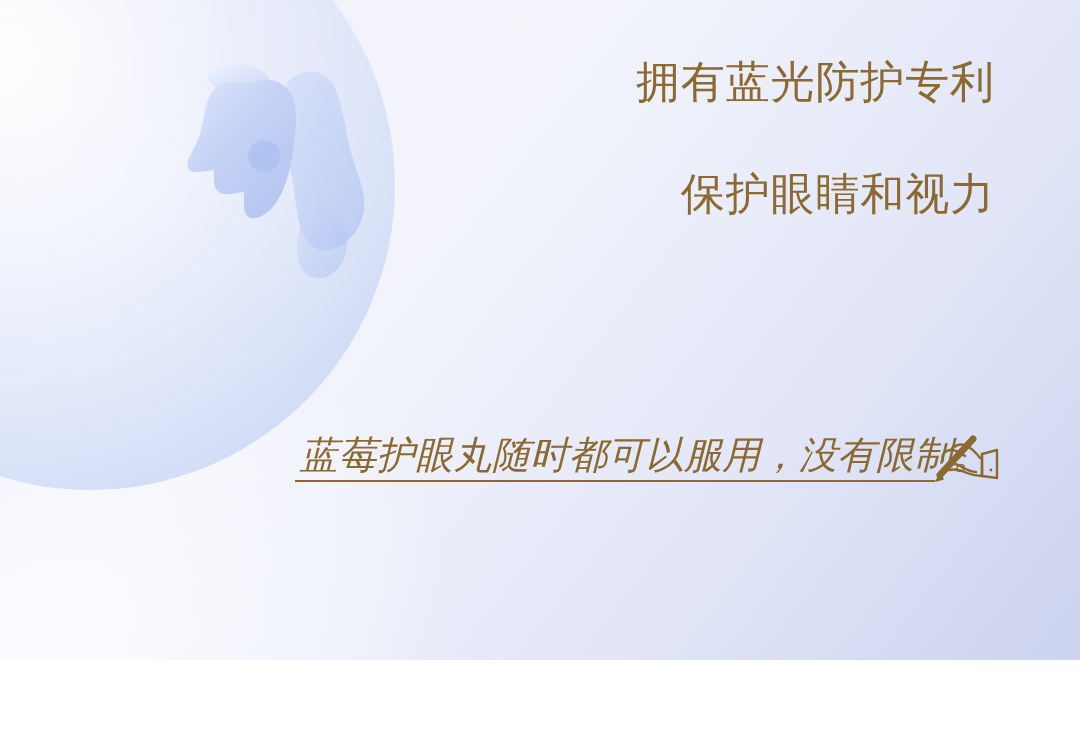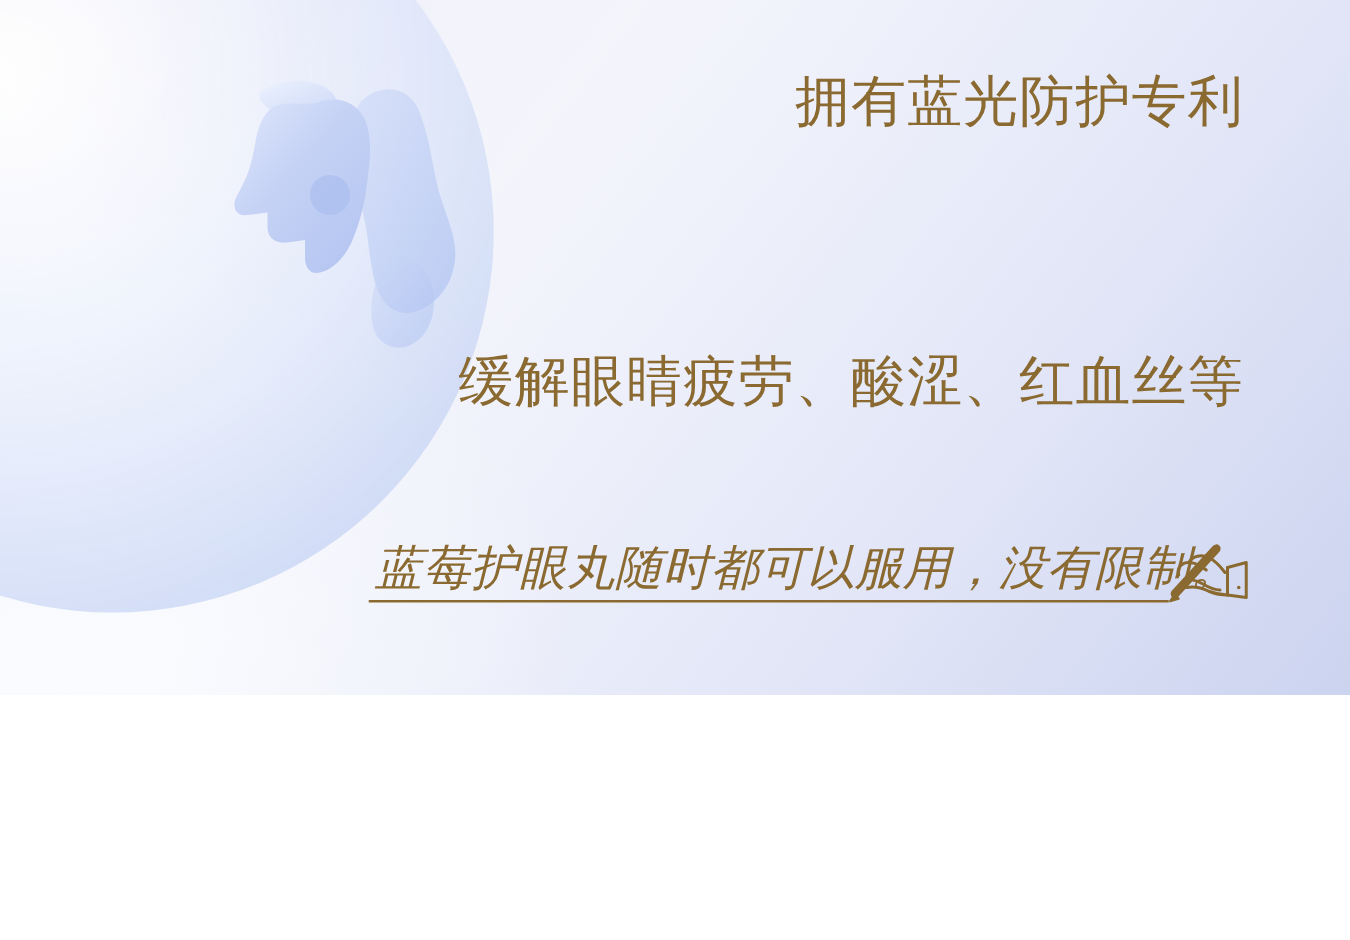--- a/index.html
+++ b/index.html
@@ -4,21 +4,21 @@
 <title>Blueberry Eye Care Promo Banner</title>
 <style>
   html, body {
     margin: 0;
     padding: 0;
     background: #ffffff;
   }
   #banner {
     position: relative;
     width: 1080px;
-    height: 556px;
+    height: 660px;
     overflow: hidden;
     font-family: "Liberation Sans", "DejaVu Sans", sans-serif;
     
     background:
       radial-gradient(ellipse 520px 360px at 4% 2%, rgba(231,219,236,0.85) 0%, rgba(231,219,236,0.0) 62%),
       radial-gradient(ellipse 620px 520px at 6% 96%, rgba(250,252,255,0.95) 0%, rgba(250,252,255,0.0) 65%),
       linear-gradient(128deg,
         #eef0fa 0%,
         #f2f3fb 18%,
         #f4f5fb 34%,
@@ -176,22 +176,22 @@
 
         <circle cx="78" cy="104" r="16" fill="#aabeef" opacity="0.72"></circle>
       </svg>
     </div>
   </div>
 
   <div class="copy">
 
     <div class="headline l1">拥有蓝光防护专利</div>
 
-
-    <div class="headline l3">缓解眼睛疲劳、酸涩、红血丝等</div>
+    <div class="headline l2">保护眼睛和视力</div>
+
 
     <div class="tagline-wrap">
       <div class="tagline">蓝莓护眼丸随时都可以服用，没有限制。</div>
 
       <div class="write-icon">
         <svg viewBox="0 0 74 62" xmlns="http://www.w3.org/2000/svg">
           <g fill="none" stroke="#8a6a30" stroke-width="2.4" stroke-linecap="round" stroke-linejoin="round">
 
             <path d="M13 51 L46 15" stroke-width="7"></path>
 

